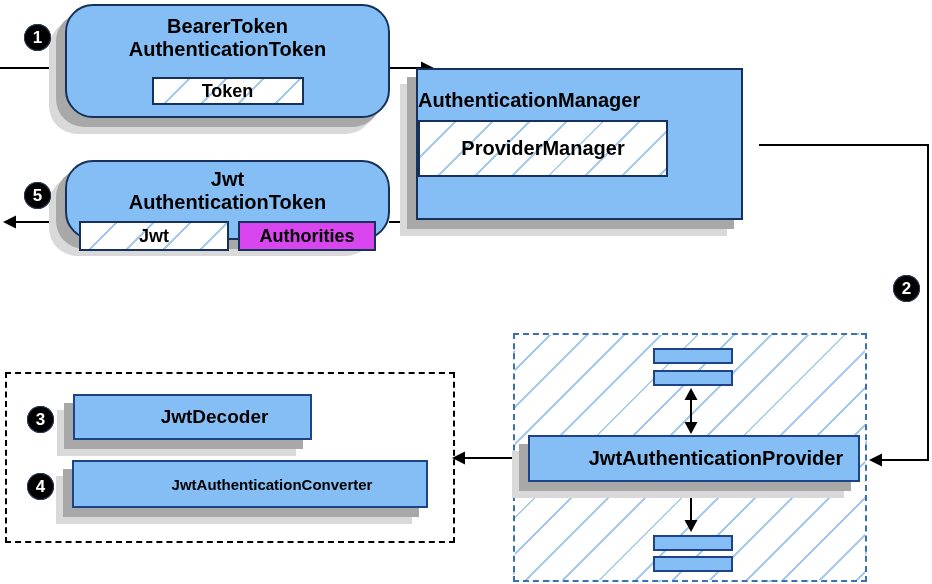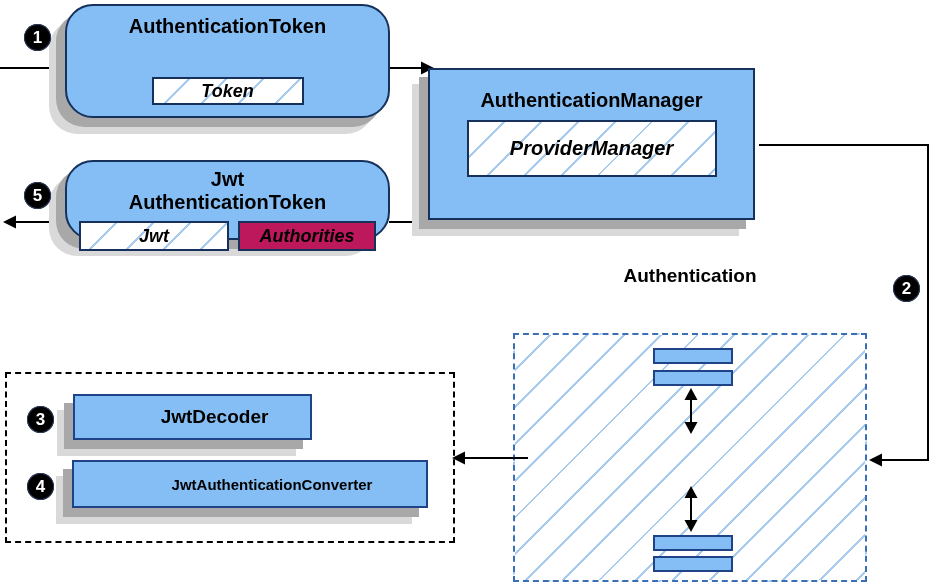--- a/index.html
+++ b/index.html
@@ -12,22 +12,22 @@
     position:absolute;box-sizing:border-box;background:#85BEF4;border:2px solid #16325C;
     box-shadow:-9px 9px 0 0 #a8a8a8,-16px 16px 0 0 #d9d9d9;z-index:10;
   }
   .rounded{border-radius:28px;display:flex;flex-direction:column;align-items:center;}
   .rect{display:flex;align-items:center;justify-content:center;border-color:#1F4387;padding-left:44px;}
   .title{font-size:20px;line-height:23px;text-align:center;}
   .chip{
     box-sizing:border-box;border:2px solid #16325C;background:#fff;
     display:flex;align-items:center;justify-content:center;font-size:18px;
   }
-  .hatch-sm{background-image:repeating-linear-gradient(135deg,#fff 0 24px,#A7CBEE 24px 26px);font-style:italic;}
-  .hatch-none{background:#be185d;font-style:italic;}
+  .hatch-sm{background-image:repeating-linear-gradient(135deg,#fff 0 24px,#A7CBEE 24px 26px);}
+  .hatch-none{background:#d946ef;}
   
   .group{position:absolute;box-sizing:border-box;z-index:1;}
   .group-providers{
     border:2px dashed #3B6FB5;background-color:#fff;
     background-image:repeating-linear-gradient(135deg,#fff 0 24px,#A7CBEE 24px 26px);
   }
   .group-decoders{border:2px dashed #000;background:#fff;}
   .group-label{
     position:absolute;z-index:4;text-align:center;font-size:19px;line-height:23px;
   }
@@ -47,21 +47,20 @@
 </head>
 <body>
 
 <div class="canvas">
 
   <div class="group group-providers" style="left:513px;top:333px;width:354px;height:249px;"></div>
 
   <div class="group group-decoders" style="left:5px;top:372px;width:450px;height:171px;"></div>
 
   <div class="group-label" style="left:513px;top:264px;width:354px;">
-    <div>Authentication</div>
   </div>
 
   <svg class="connectors" width="932" height="584" viewBox="0 0 932 584">
     <g stroke="#000" stroke-width="2" fill="none">
       <path d="M0 68 H64"></path>
       <path d="M389 68 H421"></path>
       <path d="M759 145 H928 V460 H881"></path>
       <path d="M389 222 H432"></path>
       <path d="M64 222 H14"></path>
       <path d="M528 458 H463"></path>
@@ -75,45 +74,47 @@
       <polygon points="452,458 465,451.5 465,464.5"></polygon>
       <polygon points="691,388 684.5,400 697.5,400"></polygon>
       <polygon points="691,434 684.5,422 697.5,422"></polygon>
       <polygon points="691,486 684.5,498 697.5,498"></polygon>
       <polygon points="691,532 684.5,520 697.5,520"></polygon>
     </g>
   </svg>
 
   <div class="node rounded" style="left:65px;top:4px;width:325px;height:114px;padding:9px 0 11px 0;justify-content:space-between;">
     <div class="title">
+      <div>BearerToken</div>
       <div>AuthenticationToken</div>
     </div>
     <div class="chip hatch-sm" style="width:152px;height:28px;">Token</div>
   </div>
 
-  <div class="node" style="left:428px;top:68px;width:327px;height:152px;display:flex;flex-direction:column;align-items:center;">
+  <div class="node" style="left:416px;top:68px;width:327px;height:152px;display:flex;flex-direction:column;align-items:flex-start;">
     <div class="title" style="margin-top:19px;">AuthenticationManager</div>
     <div class="chip hatch-sm" style="width:250px;height:57px;margin-top:8px;font-size:20px;">ProviderManager</div>
   </div>
 
   <div class="node rounded" style="left:65px;top:160px;width:325px;height:80px;padding:6px 0 4px 0;">
     <div class="title">
       <div>Jwt</div>
       <div>AuthenticationToken</div>
     </div>
     <div style="display:flex;gap:9px;margin-top:7px;">
       <div class="chip hatch-sm" style="width:150px;height:30px;">Jwt</div>
       <div class="chip hatch-none" style="width:138px;height:30px;">Authorities</div>
     </div>
   </div>
 
   <div class="node rect" style="left:73px;top:394px;width:239px;height:46px;font-size:19px;">JwtDecoder</div>
 
   <div class="node rect" style="left:72px;top:460px;width:356px;height:48px;font-size:15px;">JwtAuthenticationConverter</div>
 
+  <div class="node rect" style="left:528px;top:435px;width:332px;height:47px;font-size:20px;">JwtAuthenticationProvider</div>
 
   <div class="bar" style="left:653px;top:348px;"></div>
   <div class="bar" style="left:653px;top:370px;"></div>
   <div class="bar" style="left:653px;top:535px;"></div>
   <div class="bar" style="left:653px;top:556px;"></div>
 
   <div class="badge" style="left:24px;top:24px;">1</div>
   <div class="badge" style="left:893px;top:275px;">2</div>
   <div class="badge" style="left:27px;top:406px;">3</div>
   <div class="badge" style="left:27px;top:473px;">4</div>

